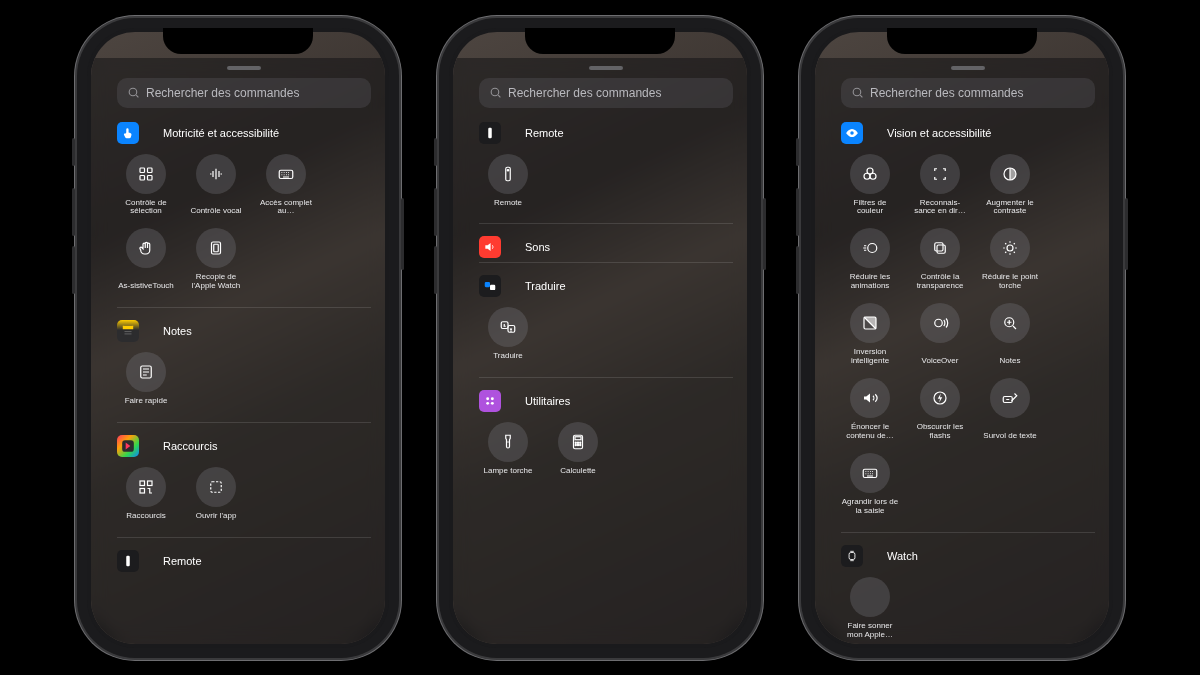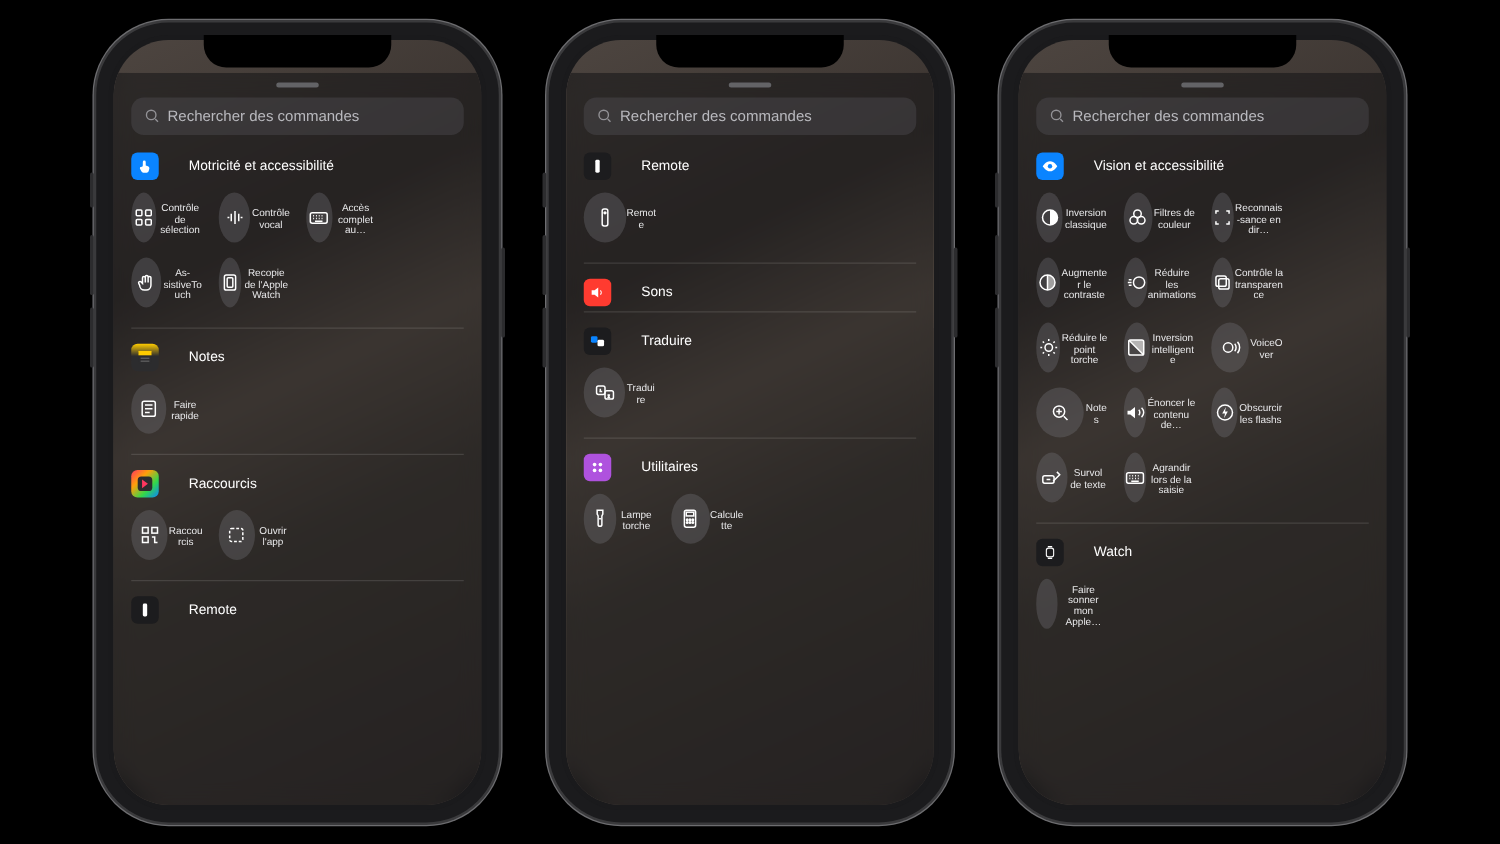--- a/index.html
+++ b/index.html
@@ -36,36 +36,36 @@
     width:150px; height:26px; background:#000; border-radius:0 0 18px 18px; z-index:5;
   }
   .screen {
     position:absolute; inset:4px; border-radius:44px; overflow:hidden;
     background: linear-gradient(155deg,#4d4540 0%,#3b3430 28%,#6a5d52 45%,#4c443c 62%,#3a3330 100%);
   }
   .panel {
     position:absolute; left:0; right:0; top:26px; bottom:0;
     background: rgba(20,20,22,0.55);
     backdrop-filter: blur(8px);
-    display:flex; flex-direction:column;
+    display:flex; flex-direction:column;padding-left:12px;
   }
   .grabber { width:34px; height:4px; border-radius:4px; background:#636366; margin:8px auto 8px; }
   .search {
     display:flex; align-items:center; gap:6px;
     margin:0 14px 2px; padding:8px 10px;
     background:rgba(118,118,128,0.22); border-radius:10px;
     color:#b9b9be; font-size:12px;
   }
   .search svg{opacity:.7}
   .scroll { flex:1; overflow:hidden; padding:0 14px 8px; }
   .section { margin-top:12px; }
   .sec-head { display:flex; align-items:center; gap:24px; color:#fff; font-size:11px; font-weight:400; }
   .sec-icon { width:22px; height:22px; border-radius:5px; display:flex; align-items:center; justify-content:center; }
   .grid { display:flex; flex-wrap:wrap; gap:0 12px; margin-top:10px; }
-  .item { width:58px; display:flex; flex-direction:row; align-items:center; text-align:center; margin-bottom:12px; }
+  .item { width:58px; display:flex; flex-direction:column; align-items:center; text-align:center; margin-bottom:12px;justify-content:space-between; }
   .circle {
     width:40px; height:40px; border-radius:50%;
     background:rgba(120,120,128,0.32);
     display:flex; align-items:center; justify-content:center;
     color:#fff;
   }
   .label { color:#e8e8ea; font-size:8px; line-height:1.12; margin-top:5px; word-break:break-word; }
   .divider { height:1px; background:rgba(255,255,255,0.12); margin:4px 0 0; }
   svg { display:block; }
 </style>
@@ -361,29 +361,20 @@
                   <path d="M2 12s4-7 10-7 10 7 10 7-4 7-10 7S2 12 2 12z"></path>
                   <circle cx="12" cy="12" r="3" fill="#0a84ff"></circle>
                 </svg>
               </div>
               <span>Vision et accessibilité</span>
             </div>
             <div class="grid">
               <div class="item">
                 <div class="circle">
                   <svg width="18" height="18" viewBox="0 0 24 24" fill="none" stroke="white" stroke-width="1.6">
-                    <circle cx="12" cy="12" r="8"></circle>
-                    <path d="M12 4a8 8 0 010 16z" fill="white" stroke="none"></path>
-                  </svg>
-                </div>
-                <div class="label">Inversion classique</div>
-              </div>
-              <div class="item">
-                <div class="circle">
-                  <svg width="18" height="18" viewBox="0 0 24 24" fill="none" stroke="white" stroke-width="1.6">
                     <circle cx="12" cy="8" r="4"></circle>
                     <circle cx="8" cy="15" r="4"></circle>
                     <circle cx="16" cy="15" r="4"></circle>
                   </svg>
                 </div>
                 <div class="label">Filtres de couleur</div>
               </div>
               <div class="item">
                 <div class="circle">
                   <svg width="18" height="18" viewBox="0 0 24 24" fill="none" stroke="white" stroke-width="1.6">

